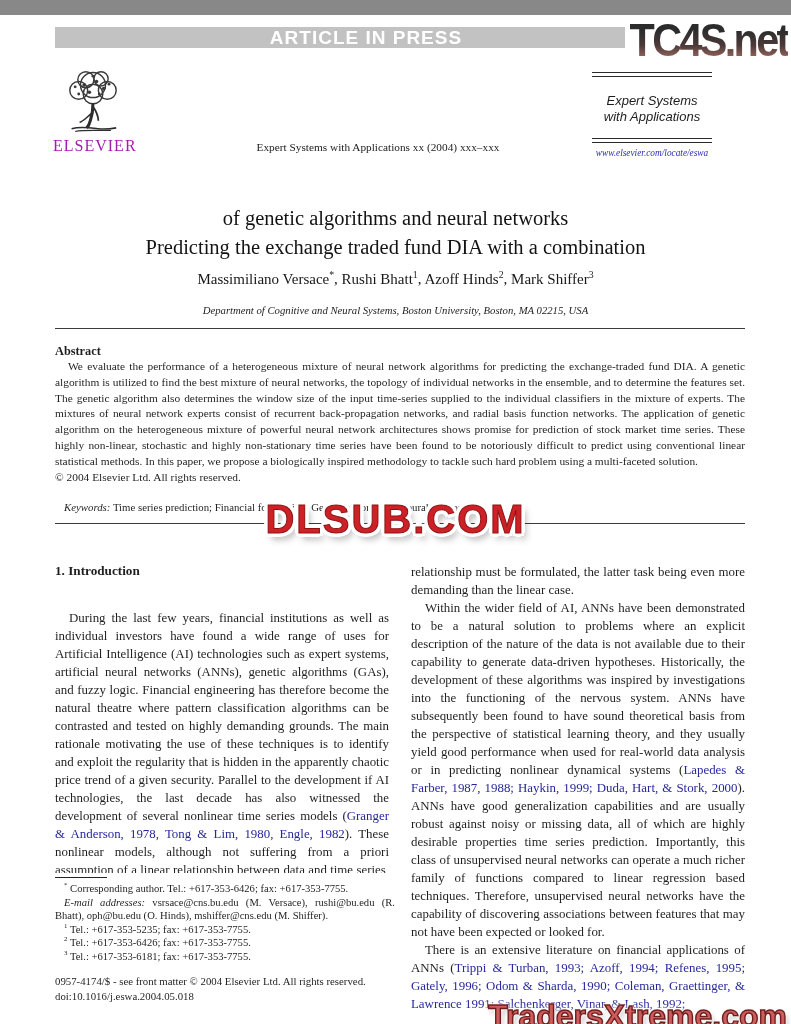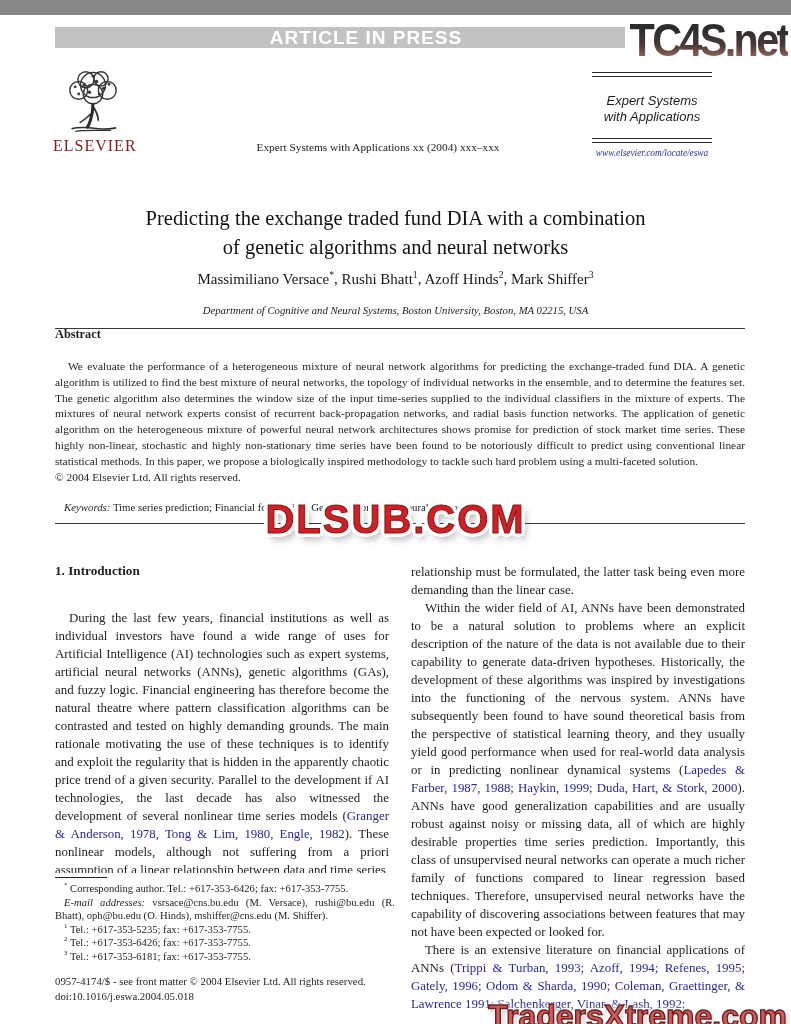--- a/index.html
+++ b/index.html
@@ -17,21 +17,21 @@
         font-family:"Liberation Sans",sans-serif;font-weight:bold;font-size:47px;
         letter-spacing:-3px;line-height:1;transform:scaleX(.88);transform-origin:right center;
         background:linear-gradient(#2c2c2c 30%,#4a3a38 62%,#8a5f57 85%,#b08a80 100%);
         -webkit-background-clip:text;background-clip:text;color:transparent;
         text-shadow:none;}
 
   
   .elsevier{position:absolute;left:53px;top:54px;width:80px;text-align:center;}
   .elsevier svg{display:block;margin:0 auto;}
   .elsevier .word{font-family:"Liberation Serif",serif;font-size:16px;letter-spacing:1px;
-                  color:#7f1d1d;margin-top:2px;}
+                  color:#a21caf;margin-top:2px;}
 
   
   .jcite{position:absolute;left:0;top:126px;width:756px;text-align:center;font-size:11.3px;color:#222;}
 
   
   .mast{position:absolute;left:592px;top:57px;width:120px;font-style:italic;}
   .dline{height:3px;border-top:1.6px solid #2a2a2a;border-bottom:1.6px solid #2a2a2a;}
   .mast .jname{font-family:"Liberation Sans",sans-serif;font-size:13px;line-height:15.5px;
                color:#1d1d1d;text-align:center;margin-top:16px;margin-bottom:14px;}
   .mast .jurl{display:block;font-size:9.3px;color:#2b2bb5;text-align:center;margin-top:5px;
@@ -41,21 +41,21 @@
   .title{position:absolute;left:0;top:189px;width:791px;text-align:center;
          font-size:20.5px;line-height:28.5px;color:#131313;}
   .authors{position:absolute;left:0;top:256px;width:791px;text-align:center;font-size:15px;color:#181818;}
   sup{font-size:65%;line-height:0;}
   .affil{position:absolute;left:0;top:289px;width:791px;text-align:center;
          font-style:italic;font-size:10.7px;color:#222;}
 
   .rule{position:absolute;left:55px;width:690px;border-top:1px solid #3a3a3a;}
 
   
-  .abs-h{position:absolute;left:55px;top:312px;font-weight:bold;font-size:12.3px;}
+  .abs-h{position:absolute;left:55px;top:329px;font-weight:bold;font-size:12.3px;}
   .abs-t{position:absolute;left:55px;top:344px;width:690px;font-size:11.4px;line-height:15.8px;
          text-align:justify;text-indent:13px;}
   .abs-c{text-indent:0;display:block;}
   .keywords{position:absolute;left:64px;top:486px;width:690px;font-size:10.8px;}
   .keywords .klab{font-style:italic;}
 
   
   .dlsub{position:absolute;left:50%;top:482px;transform:translateX(-50%);z-index:6;
          font-family:"Liberation Sans",sans-serif;font-weight:bold;font-size:40px;
          letter-spacing:2px;color:#ce2127;-webkit-text-stroke:1px #8c1212;white-space:nowrap;
@@ -136,22 +136,22 @@
     <div class="dline"></div>
     <div class="jname">
       <div>Expert Systems</div>
       <div>with Applications</div>
     </div>
     <div class="dline"></div>
     <a href="#" class="jurl">www.elsevier.com/locate/eswa</a>
   </div>
 
   <div class="title">
+    <div>of genetic algorithms and neural networks</div>
     <div>Predicting the exchange traded fund DIA with a combination</div>
-    <div>of genetic algorithms and neural networks</div>
   </div>
   <div class="authors"><span>Massimiliano Versace</span><sup>*</sup><span>, Rushi Bhatt</span><sup>1</sup><span>, Azoff Hinds</span><sup>2</sup><span>, Mark Shiffer</span><sup>3</sup></div>
   <div class="affil">Department of Cognitive and Neural Systems, Boston University, Boston, MA 02215, USA</div>
 
   <div class="rule" style="top:313px;"></div>
 
   <div class="abs-h">Abstract</div>
   <div class="abs-t">
     <span>We evaluate the performance of a heterogeneous mixture of neural network algorithms for predicting the exchange-traded fund DIA. A genetic algorithm is utilized to find the best mixture of neural networks, the topology of individual networks in the ensemble, and to determine the features set. The genetic algorithm also determines the window size of the input time-series supplied to the individual classifiers in the mixture of experts. The mixtures of neural network experts consist of recurrent back-propagation networks, and radial basis function networks. The application of genetic algorithm on the heterogeneous mixture of powerful neural network architectures shows promise for prediction of stock market time series. These highly non-linear, stochastic and highly non-stationary time series have been found to be notoriously difficult to predict using conventional linear statistical methods. In this paper, we propose a biologically inspired methodology to tackle such hard problem using a multi-faceted solution.</span>
     <span class="abs-c">© 2004 Elsevier Ltd. All rights reserved.</span>

